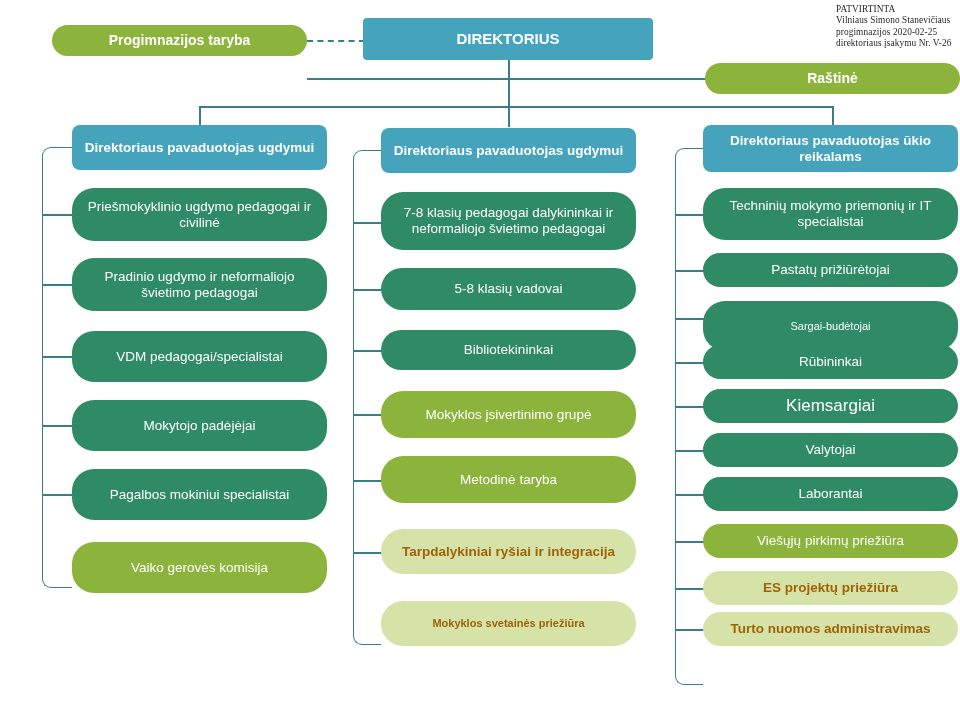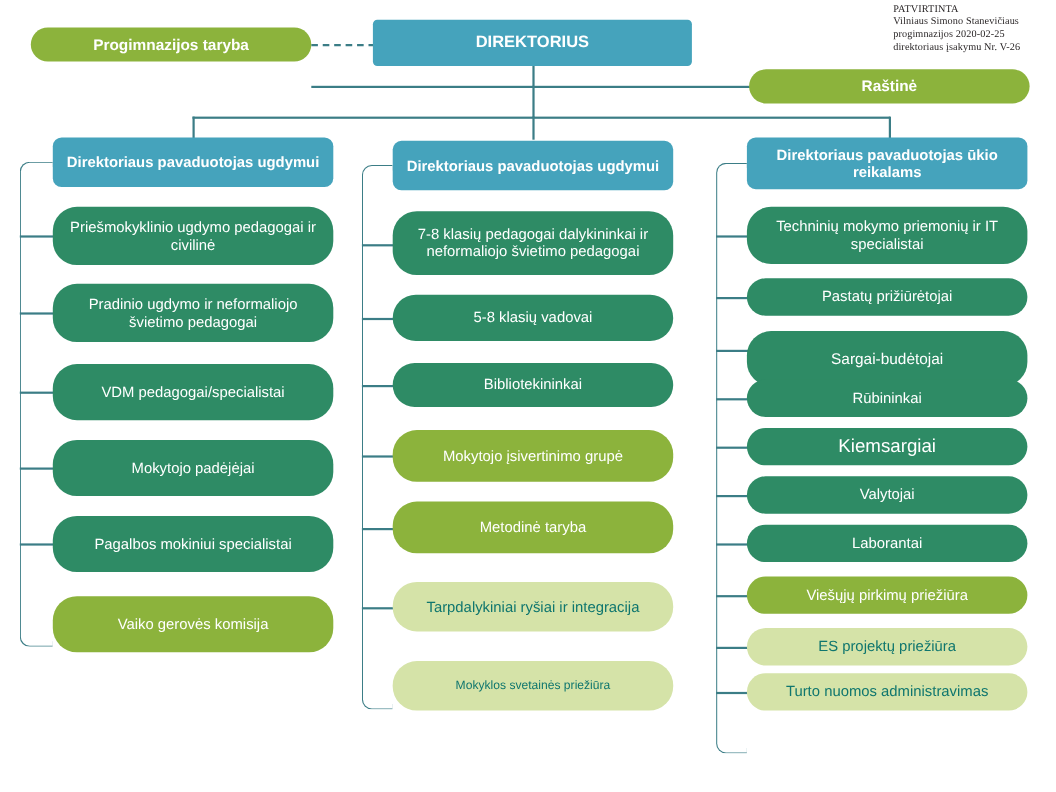--- a/index.html
+++ b/index.html
@@ -11,20 +11,21 @@
     width: 960px;
     height: 720px;
     position: relative;
     overflow: hidden;
     font-family: "Liberation Sans", sans-serif;
     color: #ffffff;
   }
   #root {
     position: absolute;
     inset: 0;
+    margin-left: 24px;
   }
 
   
   .approval {
     position: absolute;
     left: 812px;
     top: 4px;
     width: 146px;
     font-family: "Liberation Serif", serif;
     font-size: 9.3px;
@@ -45,21 +46,21 @@
     border-radius: 22px;
     padding: 2px 12px;
     line-height: 1.18;
   }
   .node span { display: block; width: 100%; }
 
   .teal   { background: #45a3bc; color: #ffffff; font-weight: bold; }
   .olive  { background: #8cb33c; color: #ffffff; font-weight: bold; }
   .olive2 { background: #8cb33c; color: #ffffff; font-weight: normal; }
   .green  { background: #2e8b65; color: #ffffff; font-weight: normal; }
-  .pale   { background: #d5e3a8; color: #0f766e; font-weight: normal; }
+  .pale   { background: #d5e3a8; color: #a16207; font-weight: bold; }
 
   
   .line {
     position: absolute;
     background: #3b7d86;
   }
   .hline { height: 1.6px; }
   .vline { width: 1.6px; }
 
   .spine {
@@ -162,21 +163,21 @@
   <div class="node green" style="left:357px; top:192px; width:255px; height:58px; font-size:13.5px;">
     <span>7-8 klasių pedagogai dalykininkai ir neformaliojo švietimo pedagogai</span>
   </div>
   <div class="node green" style="left:357px; top:268px; width:255px; height:42px; font-size:13.5px;">
     <span>5-8 klasių vadovai</span>
   </div>
   <div class="node green" style="left:357px; top:330px; width:255px; height:40px; font-size:13.5px;">
     <span>Bibliotekininkai</span>
   </div>
   <div class="node olive2" style="left:357px; top:391px; width:255px; height:47px; font-size:13.5px;">
-    <span>Mokytojo įsivertinimo grupė</span>
+    <span>Mokyklos įsivertinimo grupė</span>
   </div>
   <div class="node olive2" style="left:357px; top:456px; width:255px; height:47px; font-size:13.5px;">
     <span>Metodinė  taryba</span>
   </div>
   <div class="node pale" style="left:357px; top:529px; width:255px; height:45px; font-size:13.5px;">
     <span>Tarpdalykiniai ryšiai ir integracija</span>
   </div>
   <div class="node pale" style="left:357px; top:601px; width:255px; height:45px; font-size:11px;">
     <span>Mokyklos  svetainės priežiūra</span>
   </div>
@@ -197,21 +198,21 @@
   <div class="line hline" style="left:651px; top:541px; width:30px;"></div>
   <div class="line hline" style="left:651px; top:588px; width:30px;"></div>
   <div class="line hline" style="left:651px; top:629px; width:30px;"></div>
 
   <div class="node green" style="left:679px; top:188px; width:255px; height:52px; font-size:13.5px;">
     <span>Techninių mokymo  priemonių  ir IT specialistai</span>
   </div>
   <div class="node green" style="left:679px; top:253px; width:255px; height:34px; font-size:13.5px;">
     <span>Pastatų prižiūrėtojai</span>
   </div>
-  <div class="node green" style="left:679px; top:301px; width:255px; height:50px; font-size:14px;">
+  <div class="node green" style="left:679px; top:301px; width:255px; height:50px; font-size:11px;">
     <span>Sargai-budėtojai</span>
   </div>
   <div class="node green" style="left:679px; top:345px; width:255px; height:34px; font-size:13.5px;">
     <span>Rūbininkai</span>
   </div>
   <div class="node green" style="left:679px; top:389px; width:255px; height:34px; font-size:17px;">
     <span>Kiemsargiai</span>
   </div>
   <div class="node green" style="left:679px; top:433px; width:255px; height:34px; font-size:13.5px;">
     <span>Valytojai</span>

